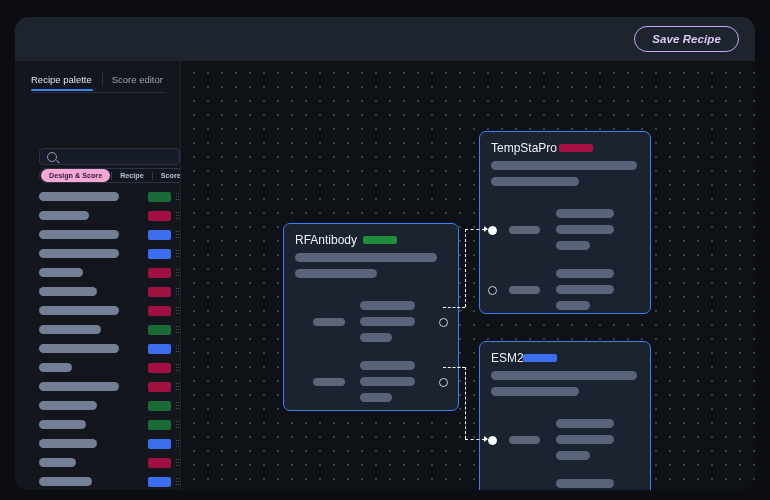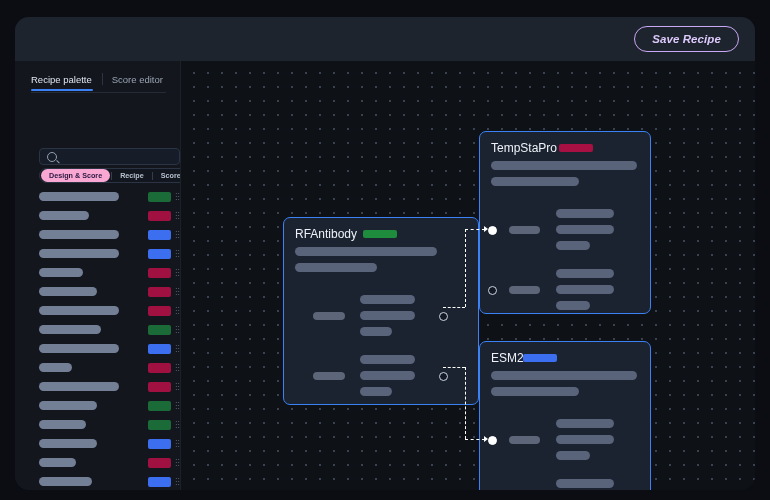--- a/index.html
+++ b/index.html
@@ -197,21 +197,21 @@
             <div class="pbar" style="width: 53px;"></div>
             <div class="ptag tag-blue"></div>
             <div class="grip"></div>
           </div>
         </div>
     </div>
 
     <div id="side-divider"></div>
 
     <div id="canvas">
-        <div class="node" style="left: 102px; top: 156px; width: 196px; height: 188px; text-align: center;">
+        <div class="node" style="left: 102px; top: 162px; width: 176px; height: 188px; text-align: center;">
           <div class="node-title">RFAntibody</div>
           <div class="node-badge" style="background: rgb(31, 139, 60); width: 34px; left: 79px;"></div>
           <div class="nbar" style="left: 11px; top: 29px; width: 142px; height: 9px;"></div>
           <div class="nbar" style="left: 11px; top: 45px; width: 82px; height: 9px;"></div>
           <div class="nbar lite" style="left: 29px; top: 94px; width: 32px; height: 8px;"></div>
           <div class="nbar" style="left: 76px; top: 77px; width: 55px; height: 9px;"></div>
           <div class="nbar" style="left: 76px; top: 93px; width: 55px; height: 9px;"></div>
           <div class="nbar" style="left: 76px; top: 109px; width: 32px; height: 9px;"></div>
           <div class="port" style="top: 93.5px; left: 155px;"></div>
           <div class="nbar lite" style="left: 29px; top: 154px; width: 32px; height: 8px;"></div>

